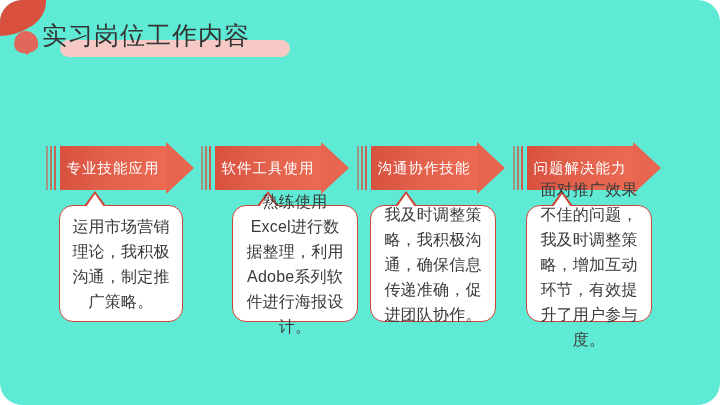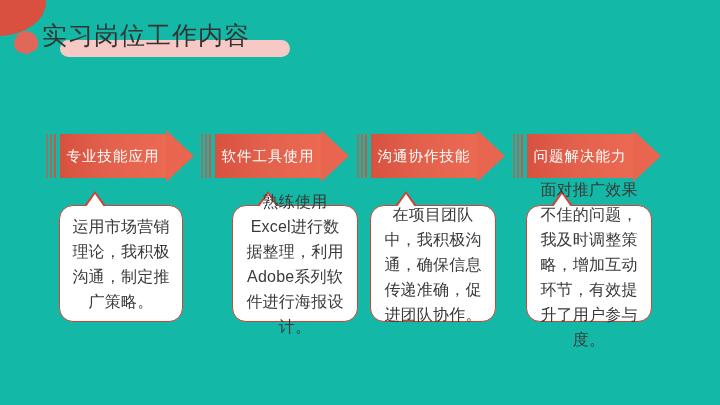--- a/index.html
+++ b/index.html
@@ -11,22 +11,23 @@
     height: 405px;
     background: #ffffff;
     font-family: "Liberation Sans", "DejaVu Sans", sans-serif;
     overflow: hidden;
     position: relative;
   }
   #slide {
     position: absolute;
     left: 0; top: 0;
     width: 720px; height: 405px;
-    background: #14b8a6;
+    background: #5eead4;
     overflow: hidden;
+    border-radius: 22px;
   }
 
   
   .blob-corner {
     position: absolute;
     left: -38px;
     top: -30px;
     width: 84px;
     height: 66px;
     background: #d9503f;
@@ -76,21 +77,21 @@
   
   .arrow-row {
     position: absolute;
     left: 0;
     top: 134px;
     width: 720px;
     height: 44px;
   }
   .arrow-item {
     position: absolute;
-    top: 0;
+    top: 12px;
     height: 52px;
   }
   .arrow-stripes {
     position: absolute;
     left: 0; top: 0;
     width: 12px; height: 44px;
   }
   .arrow-stripes i {
     position: absolute;
     top: 0;
@@ -248,21 +249,21 @@
 
     <div class="callout" style="left:214px; width:126px;margin-left:18px;">
       <div class="callout-notch-outer" style="left:24px;"></div>
       <div class="callout-notch-inner" style="left:26px;"></div>
       <div class="callout-text">熟练使用Excel进行数据整理，利用Adobe系列软件进行海报设计。</div>
     </div>
 
     <div class="callout" style="left:370px; width:126px;">
       <div class="callout-notch-outer" style="left:24px;"></div>
       <div class="callout-notch-inner" style="left:26px;"></div>
-      <div class="callout-text">在项目团队中，我积极沟通，确保信息传递准确，促进团队协作。</div>
+      <div class="callout-text">我及时调整策略，我积极沟通，确保信息传递准确，促进团队协作。</div>
     </div>
 
     <div class="callout" style="left:526px; width:126px;">
       <div class="callout-notch-outer" style="left:24px;"></div>
       <div class="callout-notch-inner" style="left:26px;"></div>
       <div class="callout-text">面对推广效果不佳的问题，我及时调整策略，增加互动环节，有效提升了用户参与度。</div>
     </div>
 
   </div>
 

